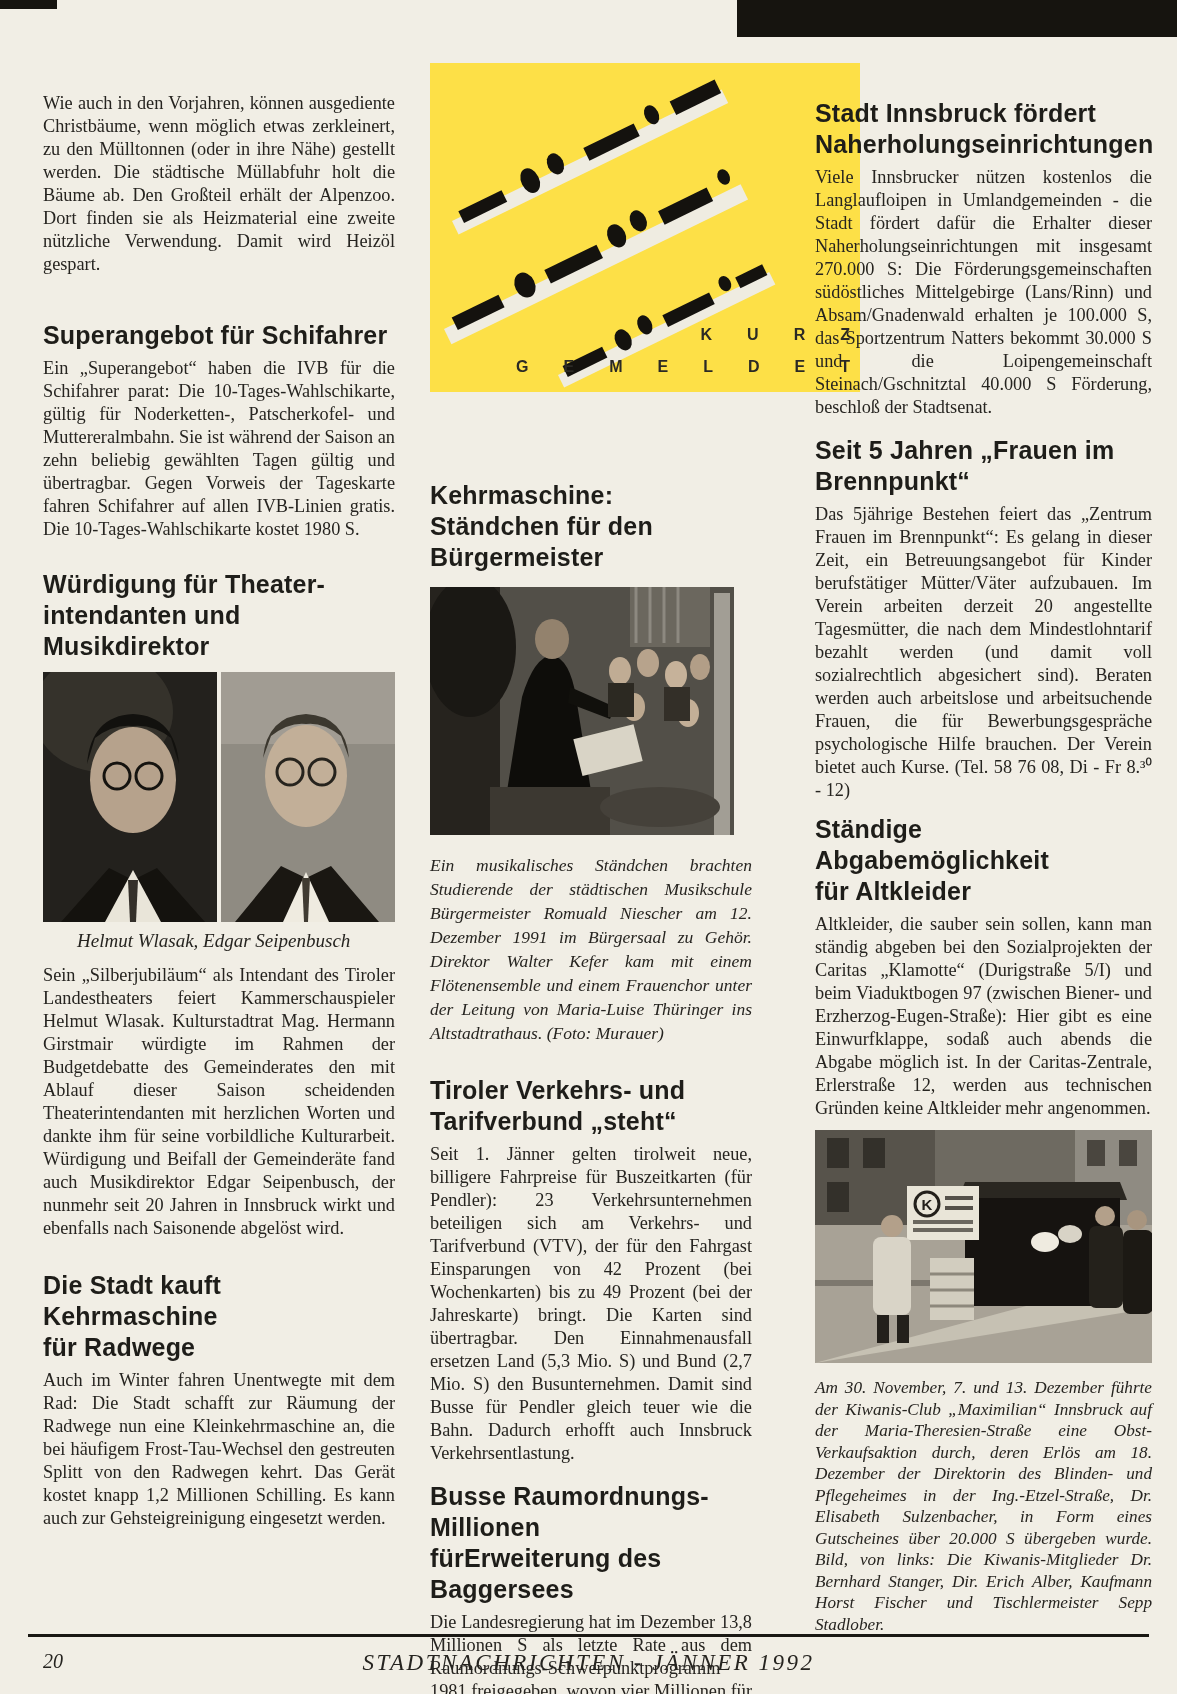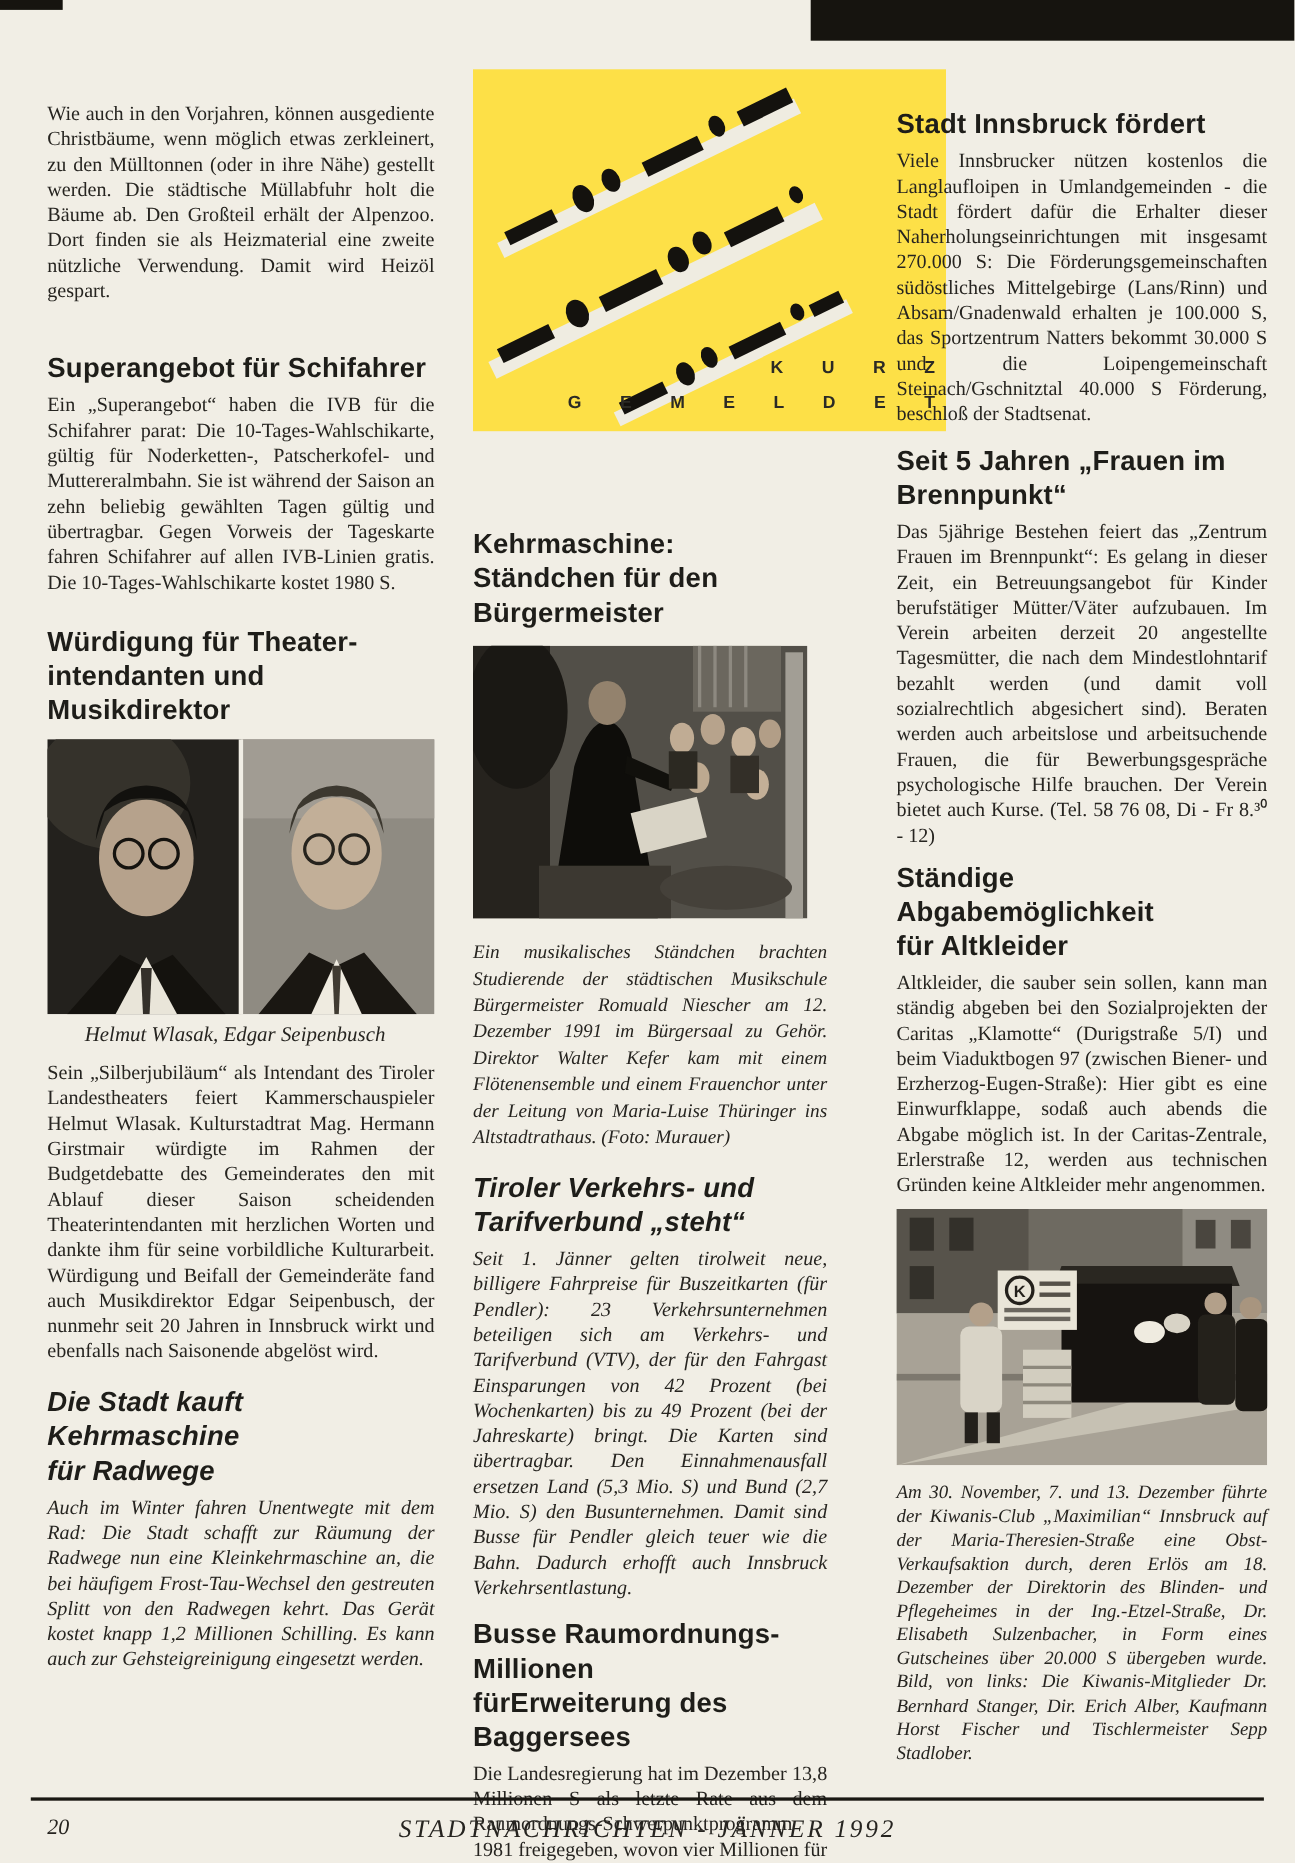--- a/index.html
+++ b/index.html
@@ -16,21 +16,21 @@
   #col-mid{left:430px;top:63px;width:322px;}
   #col-right{left:815px;top:98px;width:337px;}
 
   .headline{font-family:"Liberation Sans",sans-serif;font-weight:bold;color:#1e1d19;
     font-size:25px;line-height:31px;letter-spacing:.2px;}
   .body-text{margin:6px 0 0 0;font-size:18.3px;line-height:23px;text-align:justify;}
   .caption{margin:0;font-style:italic;font-size:17.5px;line-height:24px;text-align:justify;}
   .caption.tight{font-size:17.2px;line-height:21.5px;}
   .caption.oneline{font-size:19px;line-height:22px;text-align:left;margin-left:34px;}
 
-  .mt44{margin-top:44px;} .mt30{margin-top:20px;font-style:italic;} .mt28{margin-top:28px;}
+  .mt44{margin-top:44px;} .mt30{margin-top:30px;} .mt28{margin-top:28px;}
   .mt16{margin-top:16px;} .mt12{margin-top:12px;} .mt10{margin-top:10px;}
   .mt14{margin-top:14px;} .mt18{margin-top:18px;} .mt88{margin-top:88px;}
   .mt8{margin-top:8px;}
 
   .photo{display:block;}
 
   
   .kurz-box{position:relative;width:430px;height:329px;background:#fde047;}
   .kurz-art{position:absolute;left:0;top:0;}
   .kurz-line{position:absolute;right:10px;margin-right:-35px;
@@ -192,20 +192,21 @@
       </div>
       <p class="body-text">Die Landesregierung hat im Dezember 13,8 Millionen S als letzte Rate aus dem Raumordnungs-Schwerpunktprogramm 1981 freigegeben, wovon vier Millionen für die Ausgestaltung des Innsbrucker Baggersees in der Roßau bestimmt sind, die insgesamt 18 Mio. S kostet.</p>
     </article>
   </div>
 
   <div class="col" id="col-right">
 
     <article>
       <div class="headline">
         <div>Stadt Innsbruck fördert</div>
+        <div>Naherholungseinrichtungen</div>
       </div>
       <p class="body-text">Viele Innsbrucker nützen kostenlos die Langlaufloipen in Umlandgemeinden - die Stadt fördert dafür die Erhalter dieser Naherholungseinrichtungen mit insgesamt 270.000 S: Die Förderungsgemeinschaften südöstliches Mittelgebirge (Lans/Rinn) und Absam/Gnadenwald erhalten je 100.000 S, das Sportzentrum Natters bekommt 30.000 S und die Loipengemeinschaft Steinach/Gschnitztal 40.000 S Förderung, beschloß der Stadtsenat.</p>
     </article>
 
     <article class="mt16">
       <div class="headline">
         <div>Seit 5 Jahren „Frauen im</div>
         <div>Brennpunkt“</div>
       </div>
       <p class="body-text">Das 5jährige Bestehen feiert das „Zentrum Frauen im Brennpunkt“: Es gelang in dieser Zeit, ein Betreuungsangebot für Kinder berufstätiger Mütter/Väter aufzubauen. Im Verein arbeiten derzeit 20 angestellte Tagesmütter, die nach dem Mindestlohntarif bezahlt werden (und damit voll sozialrechtlich abgesichert sind). Beraten werden auch arbeitslose und arbeitsuchende Frauen, die für Bewerbungsgespräche psychologische Hilfe brauchen. Der Verein bietet auch Kurse. (Tel. 58 76 08, Di - Fr 8.³⁰ - 12)</p>

